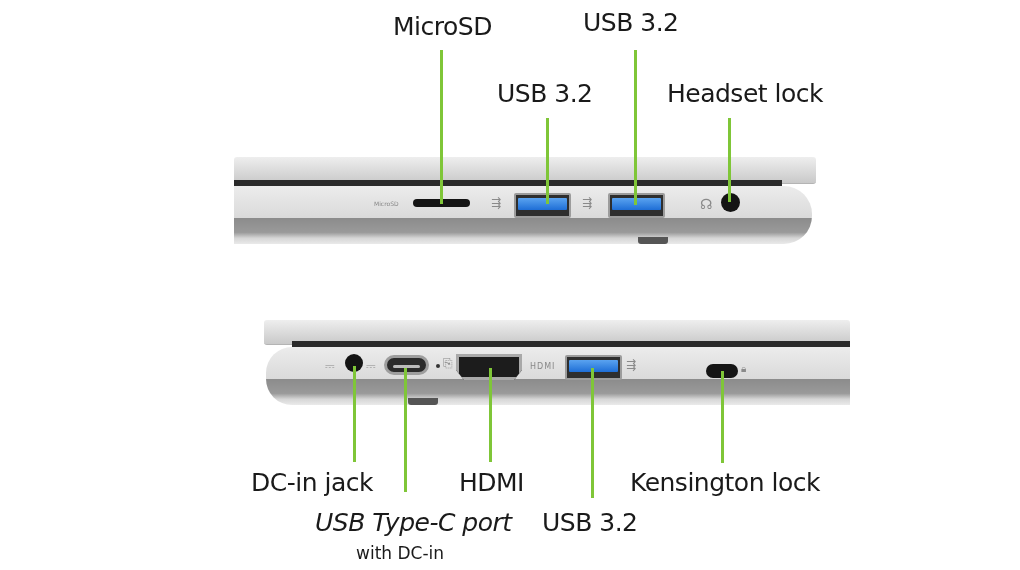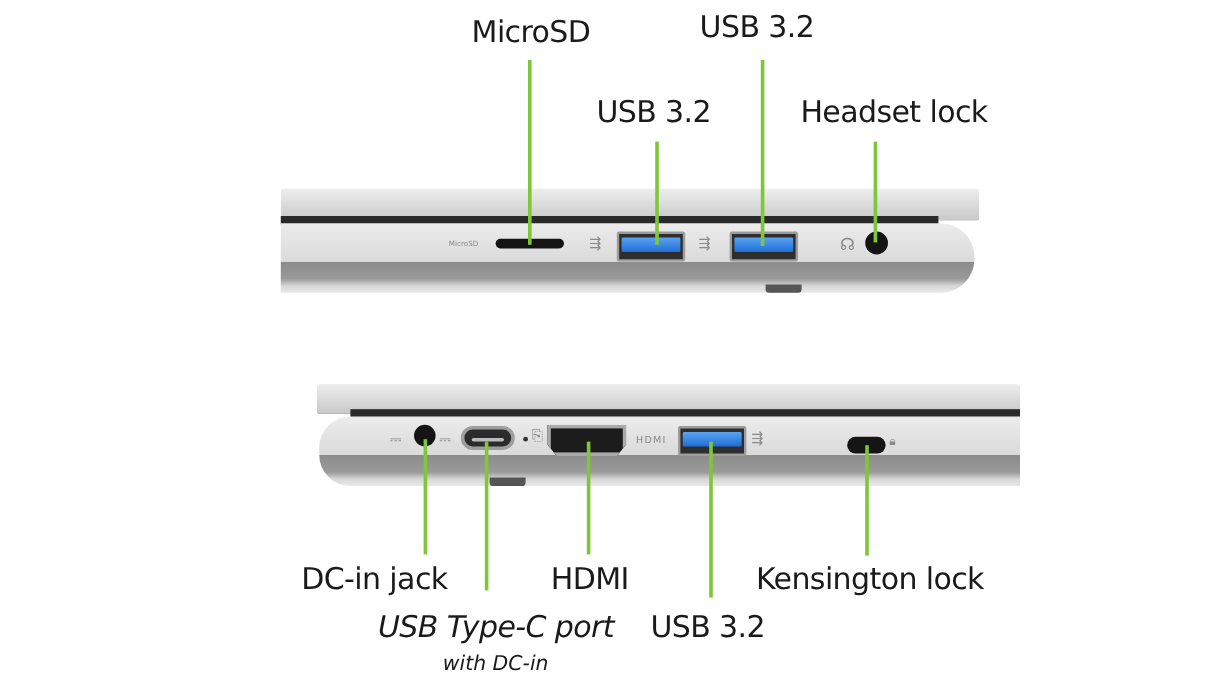--- a/index.html
+++ b/index.html
@@ -81,16 +81,16 @@
 </div>
 
 <div class="leader" style="left:353px; top:366px; height:96px;"></div>
 <div class="leader" style="left:404px; top:368px; height:124px;"></div>
 <div class="leader" style="left:489px; top:368px; height:94px;"></div>
 <div class="leader" style="left:591px; top:368px; height:130px;"></div>
 <div class="leader" style="left:721px; top:371px; height:92px;"></div>
 
 <span class="label" style="left:251px; top:470px;">DC-in jack</span>
 <span class="label" style="left:315px; top:510px;font-style:italic;">USB Type-C port</span>
-<span class="sub" style="left:369px; top:545px;font-style:italic;">with DC-in</span>
+<span class="sub" style="left:356px; top:545px;">with DC-in</span>
 <span class="label" style="left:459px; top:470px;">HDMI</span>
 <span class="label" style="left:542px; top:510px;">USB 3.2</span>
 <span class="label" style="left:630px; top:470px;text-align:right;">Kensington lock</span>
 
 </body></html>

